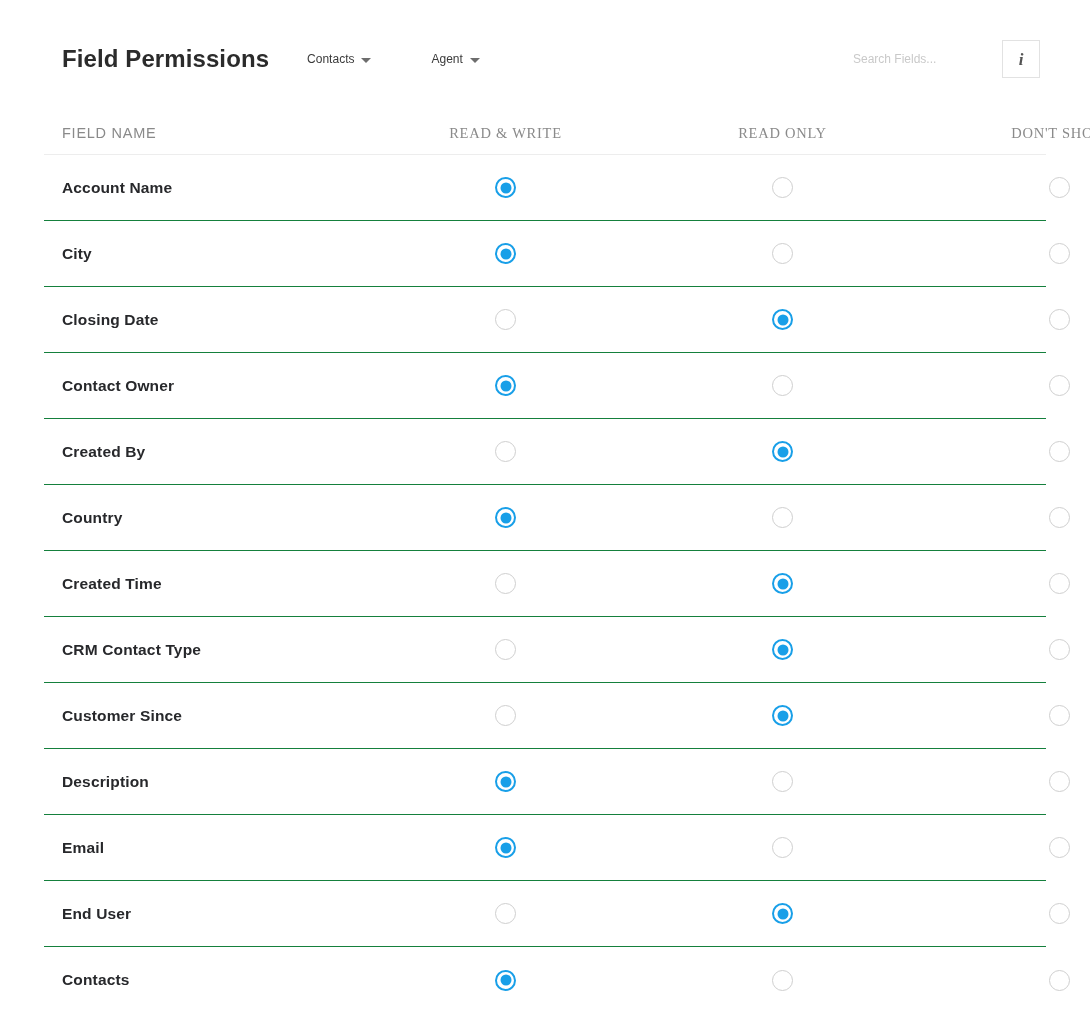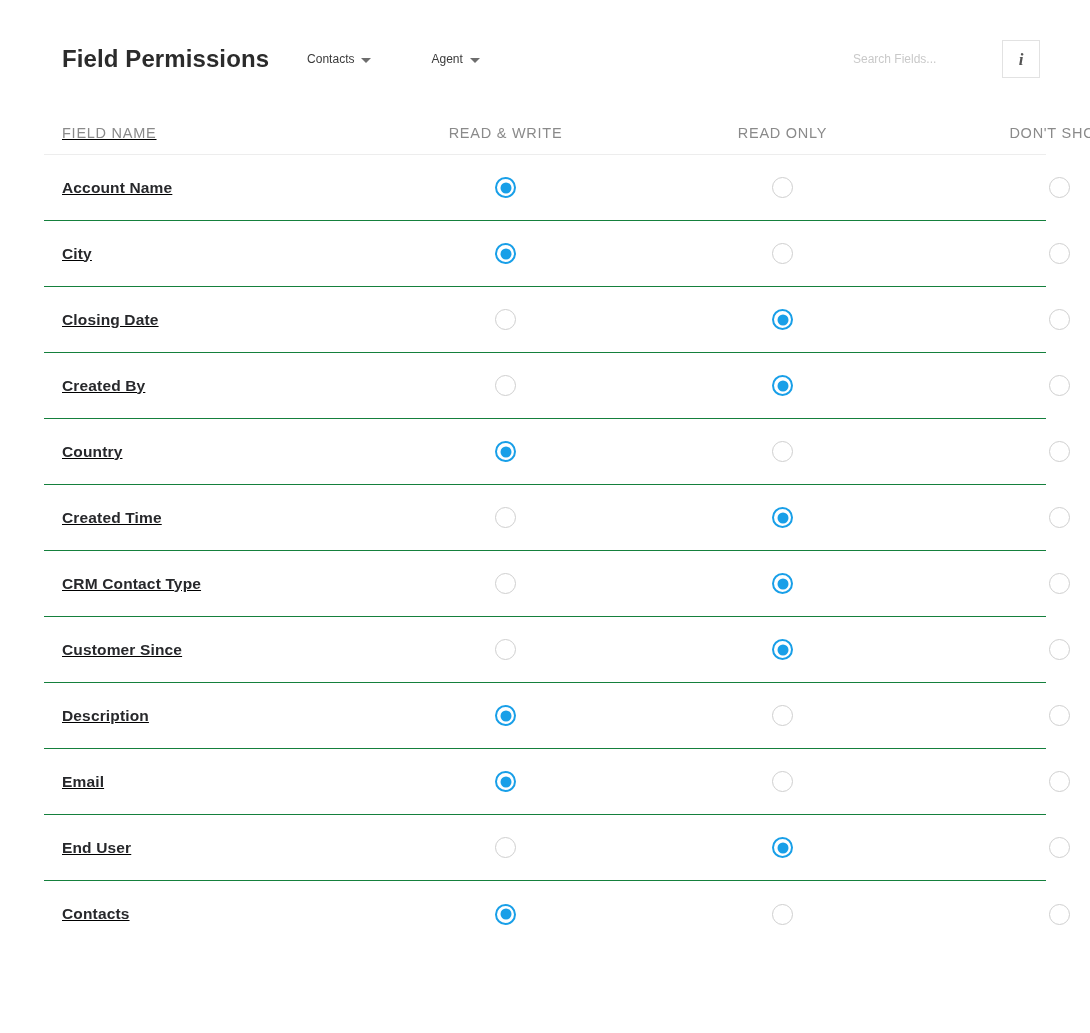--- a/index.html
+++ b/index.html
@@ -133,28 +133,28 @@
   }
   .body-row.last {
     border-bottom: none;
   }
 
   .col-field {
     width: 323px;
     flex: 0 0 323px;
     padding-left: 18px;
     box-sizing: border-box;
-    text-decoration: underline;
   }
   .col-opt {
     flex: 0 0 277px;
     width: 277px;
     display: flex;
     justify-content: center;
     align-items: flex-start;
+    font-family: Liberation Serif, serif;
   }
   .col-opt.last-col {
     flex: 0 0 277px;
     width: 277px;
   }
 
   .head-label {
     font-size: 14.5px;
     letter-spacing: 0.75px;
     color: #8a8a8a;
@@ -277,20 +277,32 @@
             <span class="radio off" role="radio" aria-checked="false"></span>
           </div>
           <div class="col-opt">
             <span class="radio on" role="radio" aria-checked="true"></span>
           </div>
           <div class="col-opt last-col">
             <span class="radio off" role="radio" aria-checked="false"></span>
           </div>
         </div>
         <div class="row body-row">
+          <div class="col-field"><span class="field-name">Contact Owner</span></div>
+          <div class="col-opt">
+            <span class="radio on" role="radio" aria-checked="true"></span>
+          </div>
+          <div class="col-opt">
+            <span class="radio off" role="radio" aria-checked="false"></span>
+          </div>
+          <div class="col-opt last-col">
+            <span class="radio off" role="radio" aria-checked="false"></span>
+          </div>
+        </div>
+        <div class="row body-row">
           <div class="col-field"><span class="field-name">Created By</span></div>
           <div class="col-opt">
             <span class="radio off" role="radio" aria-checked="false"></span>
           </div>
           <div class="col-opt">
             <span class="radio on" role="radio" aria-checked="true"></span>
           </div>
           <div class="col-opt last-col">
             <span class="radio off" role="radio" aria-checked="false"></span>
           </div>

